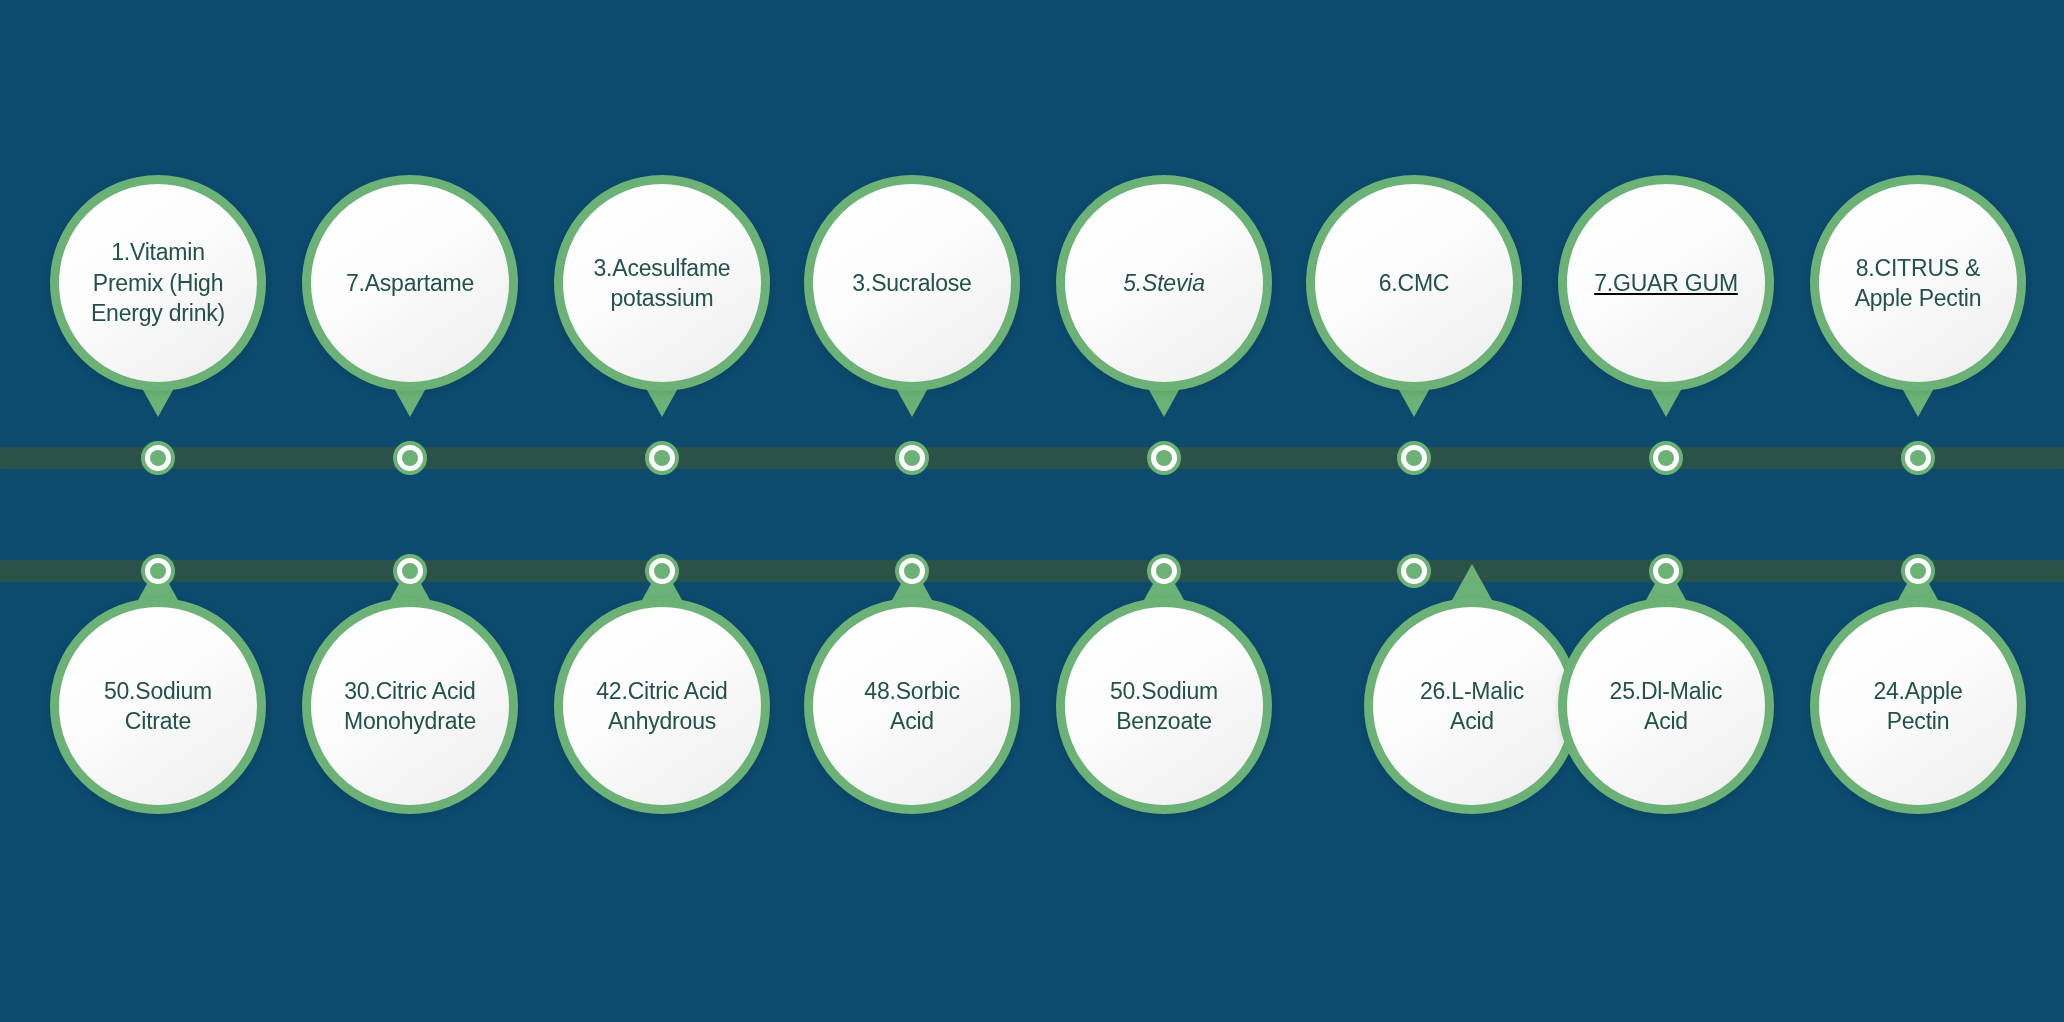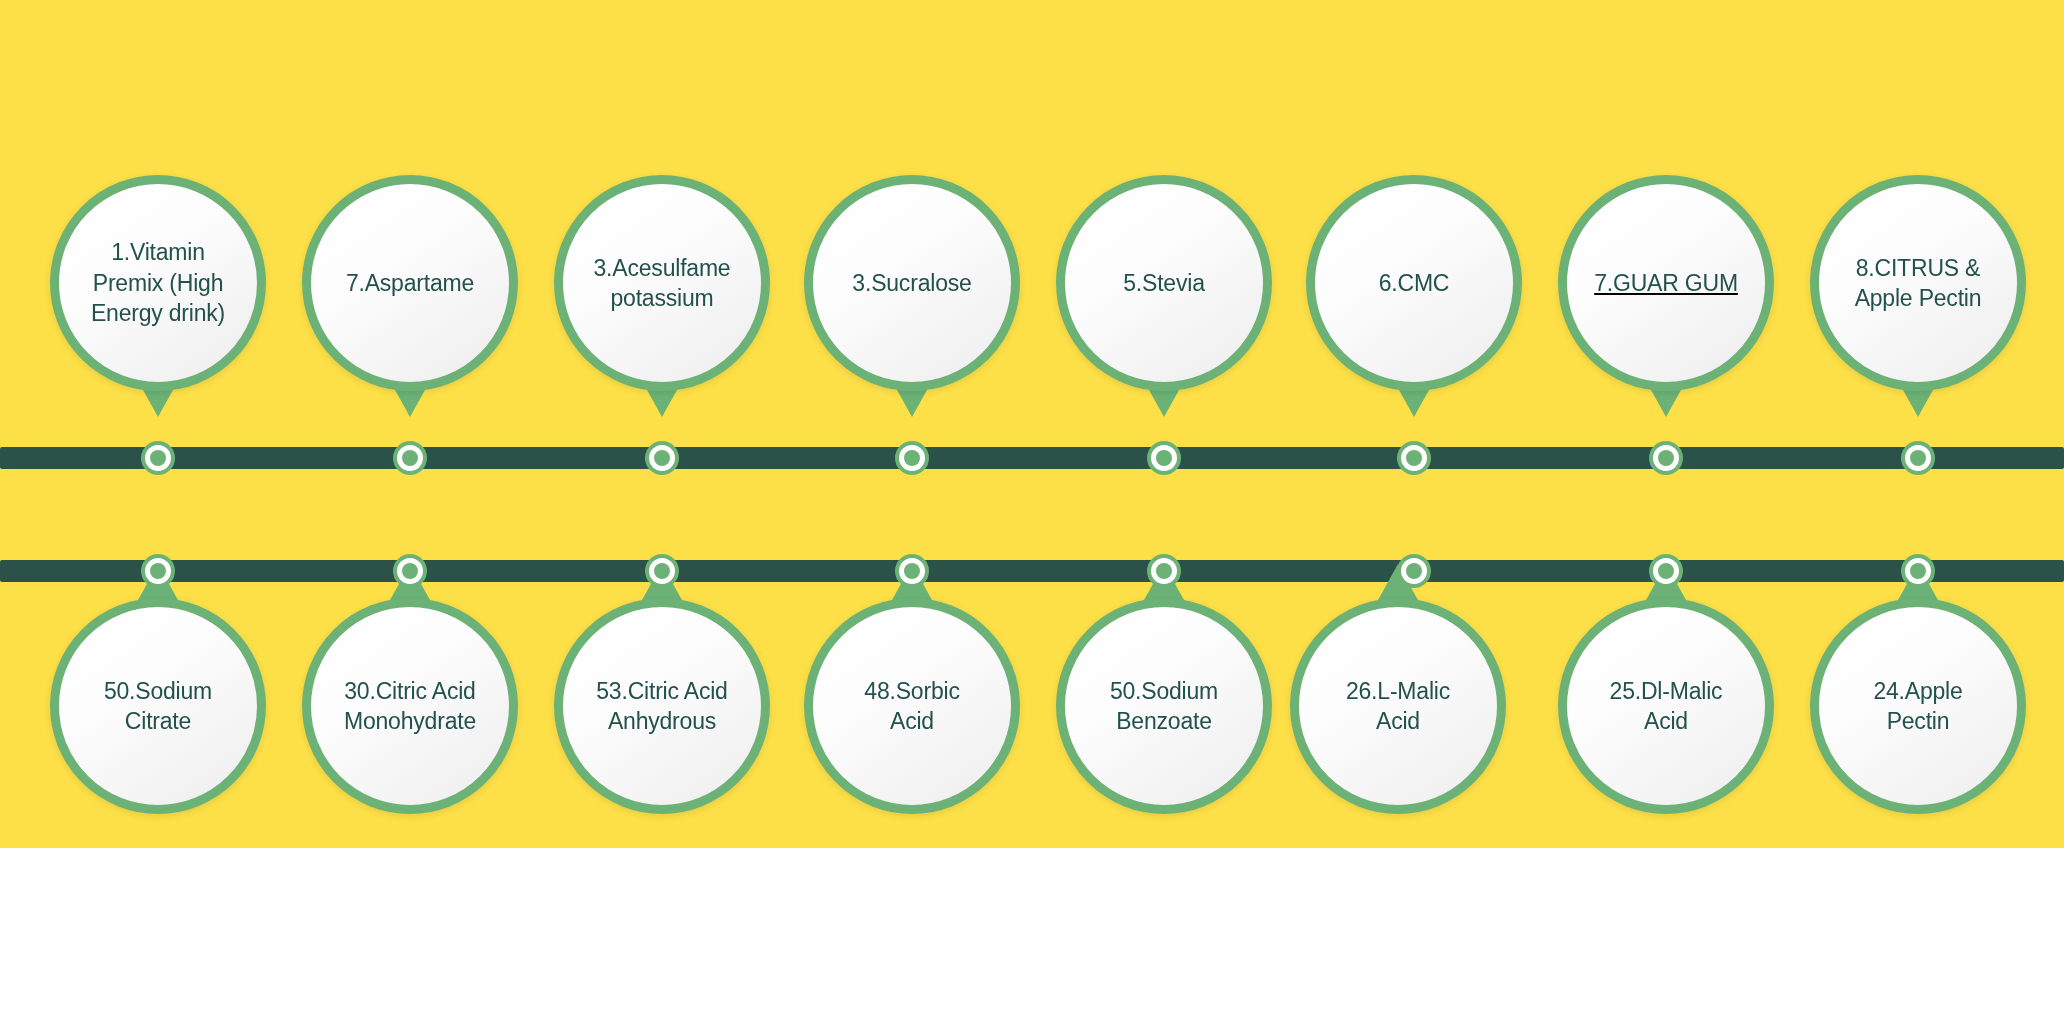--- a/index.html
+++ b/index.html
@@ -11,22 +11,22 @@
     width: 2064px;
     height: 1022px;
     overflow: hidden;
     font-family: "Liberation Sans", sans-serif;
     position: relative;
   }
 
   #stage {
     position: relative;
     width: 2064px;
-    height: 848px;
-    background: #fde047;
+    height: 1022px;
+    background: #0c4a6e;
   }
 
   
   .timeline-bar {
     position: absolute;
     left: 0;
     width: 2064px;
     height: 22px;
     background: #2a5248;
     border-radius: 2px;
@@ -153,21 +153,21 @@
         <div class="pointer"></div>
       </div>
       <div class="marker top" style="left: 912px;"></div>
       <div class="node top" style="left: 912px;">
         <div class="bubble">
           <div class="bubble-label">3.Sucralose</div>
         </div>
         <div class="pointer"></div>
       </div>
       <div class="marker top" style="left: 1164px;"></div>
-      <div class="node top" style="left: 1164px;">
+      <div class="node top" style="left: 1164px; font-style: italic;">
         <div class="bubble">
           <div class="bubble-label">5.Stevia</div>
         </div>
         <div class="pointer"></div>
       </div>
       <div class="marker top" style="left: 1414px;"></div>
       <div class="node top" style="left: 1414px;">
         <div class="bubble">
           <div class="bubble-label">6.CMC</div>
         </div>
@@ -201,42 +201,42 @@
         <div class="pointer"></div>
         <div class="bubble">
           <div class="bubble-label">30.Citric Acid
 Monohydrate</div>
         </div>
       </div>
       <div class="marker bottom" style="left: 662px;"></div>
       <div class="node bottom" style="left: 662px;">
         <div class="pointer"></div>
         <div class="bubble">
-          <div class="bubble-label">53.Citric Acid
+          <div class="bubble-label">42.Citric Acid
 Anhydrous</div>
         </div>
       </div>
       <div class="marker bottom" style="left: 912px;"></div>
       <div class="node bottom" style="left: 912px;">
         <div class="pointer"></div>
         <div class="bubble">
           <div class="bubble-label">48.Sorbic
 Acid</div>
         </div>
       </div>
       <div class="marker bottom" style="left: 1164px;"></div>
       <div class="node bottom" style="left: 1164px;">
         <div class="pointer"></div>
         <div class="bubble">
           <div class="bubble-label">50.Sodium
 Benzoate</div>
         </div>
       </div>
       <div class="marker bottom" style="left: 1414px;"></div>
-      <div class="node bottom" style="left: 1398px;">
+      <div class="node bottom" style="left: 1472px;">
         <div class="pointer"></div>
         <div class="bubble">
           <div class="bubble-label">26.L-Malic
 Acid</div>
         </div>
       </div>
       <div class="marker bottom" style="left: 1666px;"></div>
       <div class="node bottom" style="left: 1666px;">
         <div class="pointer"></div>
         <div class="bubble">

